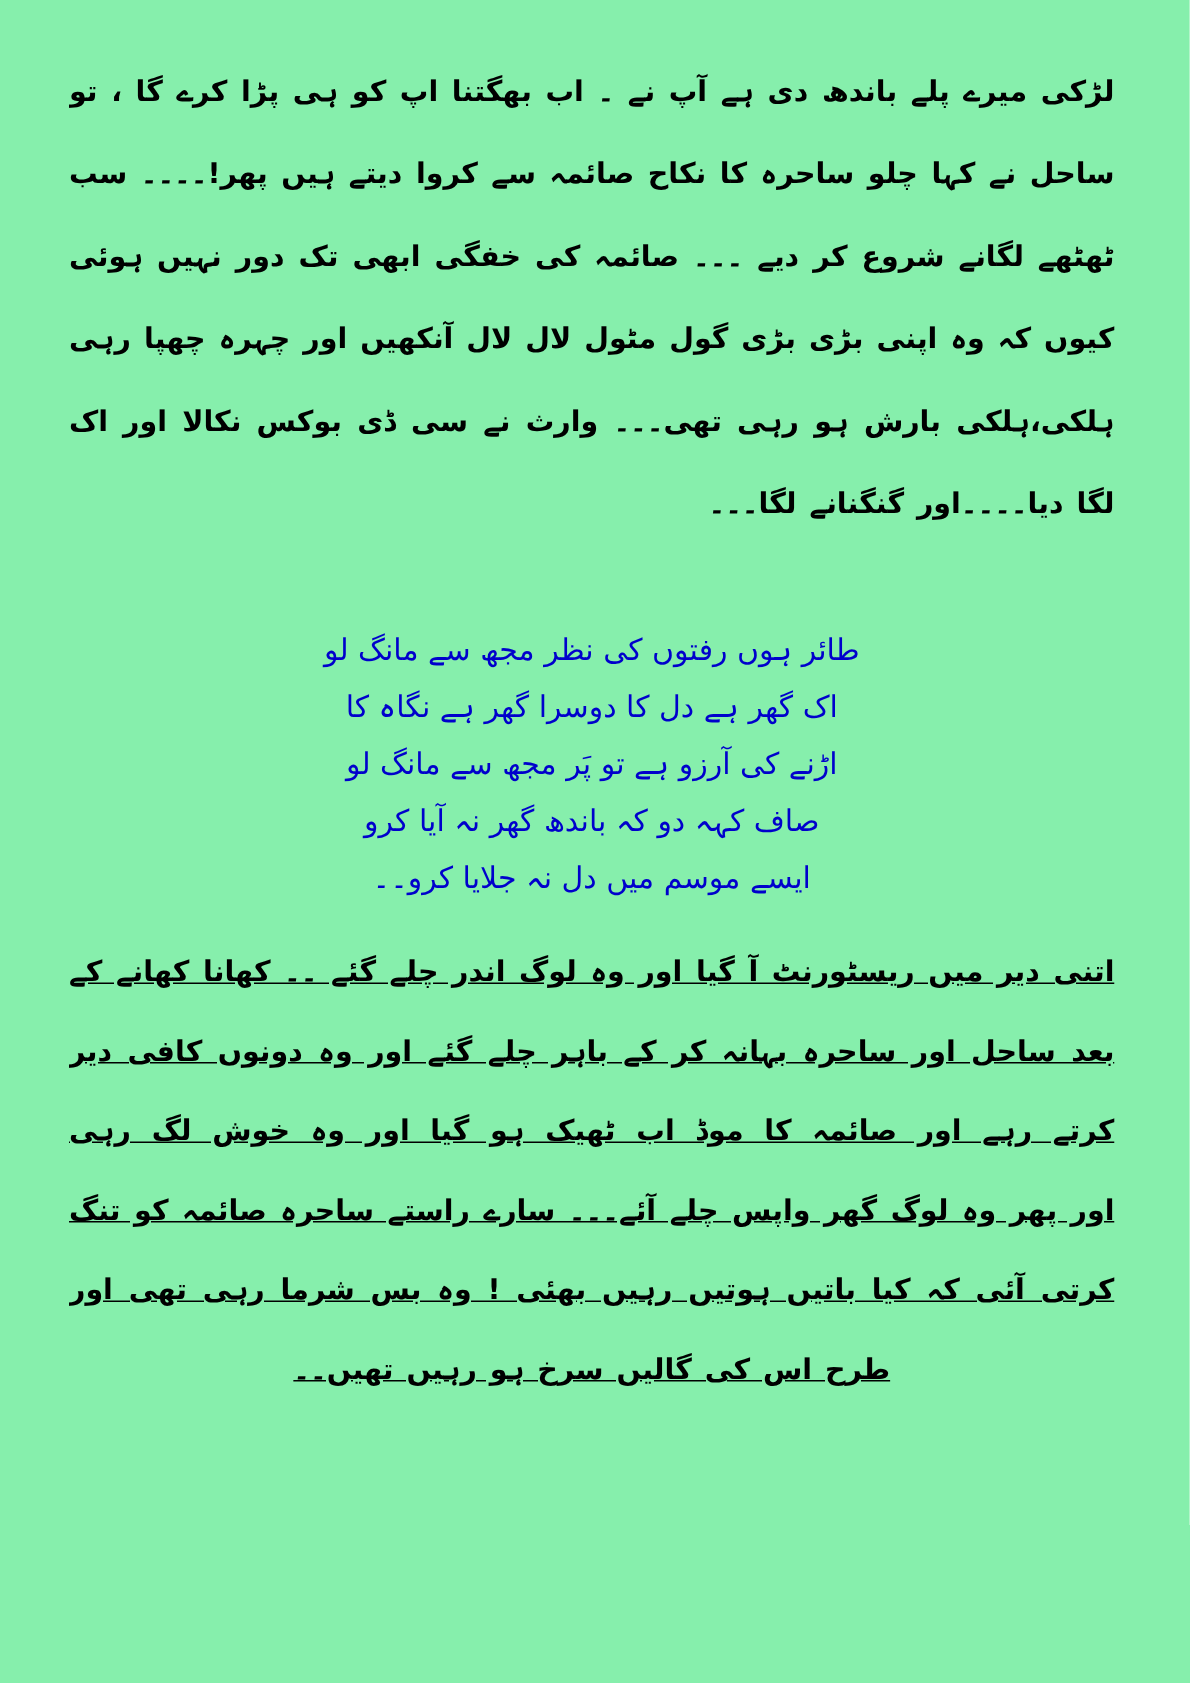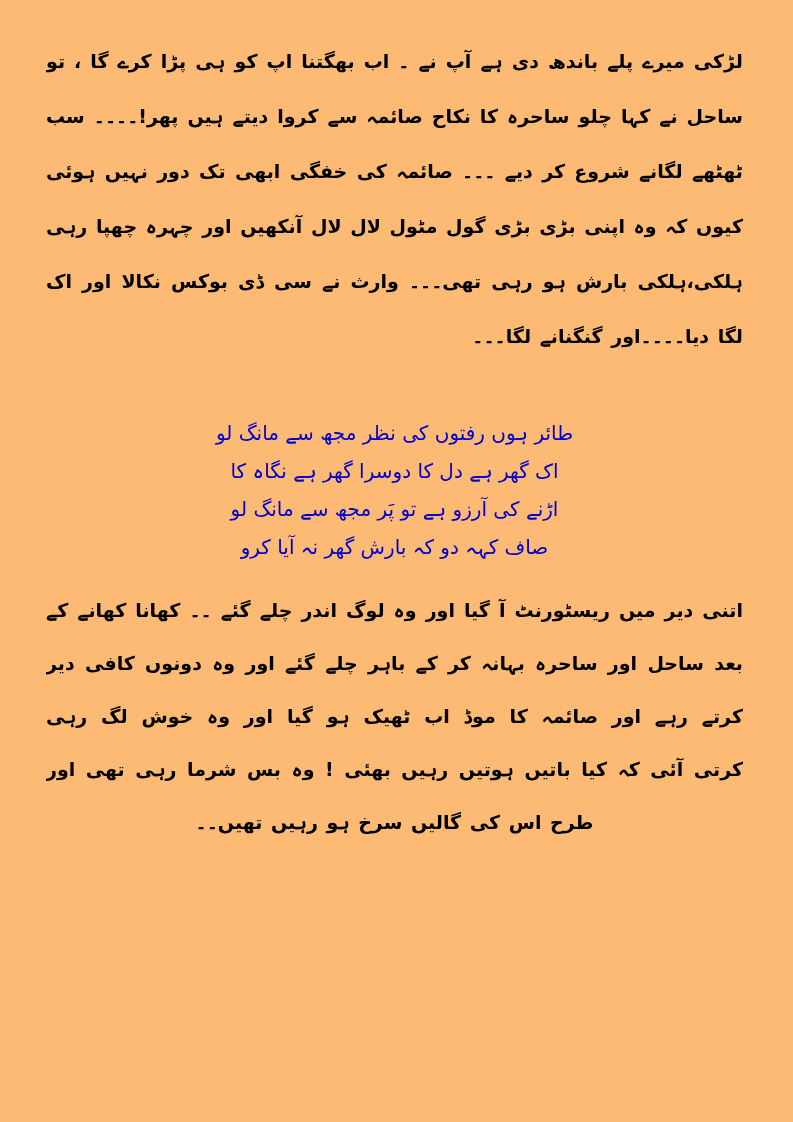--- a/index.html
+++ b/index.html
@@ -14,37 +14,38 @@
   }
   .page {
     box-sizing: border-box;
     width: 793px;
     height: 1122px;
     direction: rtl;
     unicode-bidi: embed;
     font-family: "DejaVu Sans", sans-serif;
     color: #000000;
     padding: 34px 50px 0 46px;
-    background: #fdba74;
+    background: #86efac;
   }
   .para .line {
     font-size: 19px;
     font-weight: bold;
     line-height: 55px;
     height: 55px;
     text-align: justify;
     text-align-last: justify;
     letter-spacing: 0.5px;
     word-spacing: 2px;
     white-space: normal;
     overflow: hidden;
   }
   .para.closing .line {
     line-height: 53px;
     height: 53px;
+    text-decoration: underline;
   }
   .line.flush-right {
     text-align: center;
     text-align-last: right;
   }
   .line.center {
     text-align: center;
     text-align-last: center;
   }
   .poem {
@@ -74,24 +75,26 @@
     <div class="line">ٹھٹھے لگانے شروع کر دیے ۔۔۔ صائمہ کی خفگی ابھی تک دور نہیں ہوئی تھی</div>
     <div class="line">کیوں کہ وہ اپنی بڑی بڑی گول مٹول لال لال آنکھیں اور چہرہ چھپا رہی تھی ۔۔باہر</div>
     <div class="line">ہلکی،ہلکی بارش ہو رہی تھی۔۔۔ وارث نے سی ڈی بوکس نکالا اور اک گانا تلاش کر کے</div>
     <div class="line flush-right">لگا دیا۔۔۔۔اور گنگنانے لگا۔۔۔</div>
   </div>
 
   <div class="poem" style="color: rgb(0, 0, 204);">
     <div class="poem-line">طائر ہوں رفتوں کی نظر مجھ سے مانگ لو</div>
     <div class="poem-line">اک گھر ہے دل کا دوسرا گھر ہے نگاہ کا</div>
     <div class="poem-line">اڑنے کی آرزو ہے تو پَر مجھ سے مانگ لو</div>
-    <div class="poem-line">صاف کہہ دو کہ بارش گھر نہ آیا کرو</div>
+    <div class="poem-line">صاف کہہ دو کہ باندھ گھر نہ آیا کرو</div>
+    <div class="poem-line">ایسے موسم میں دل نہ جلایا کرو۔۔</div>
   </div>
 
   <div class="para closing">
     <div class="line">اتنی دیر میں ریسٹورنٹ آ گیا اور وہ لوگ اندر چلے گئے ۔۔ کھانا کھانے کے</div>
     <div class="line">بعد ساحل اور ساحرہ بہانہ کر کے باہر چلے گئے اور وہ دونوں کافی دیر تک باتیں</div>
     <div class="line">کرتے رہے اور صائمہ کا موڈ اب ٹھیک ہو گیا اور وہ خوش لگ رہی تھی۔۔۔</div>
+    <div class="line">اور پھر وہ لوگ گھر واپس چلے آئے۔۔۔ سارے راستے ساحرہ صائمہ کو تنگ</div>
     <div class="line">کرتی آئی کہ کیا باتیں ہوتیں رہیں بھئی ! وہ بس شرما رہی تھی اور گلاب کی</div>
     <div class="line center">طرح اس کی گالیں سرخ ہو رہیں تھیں۔۔</div>
   </div>
 
 </div>
 
 </body></html>

